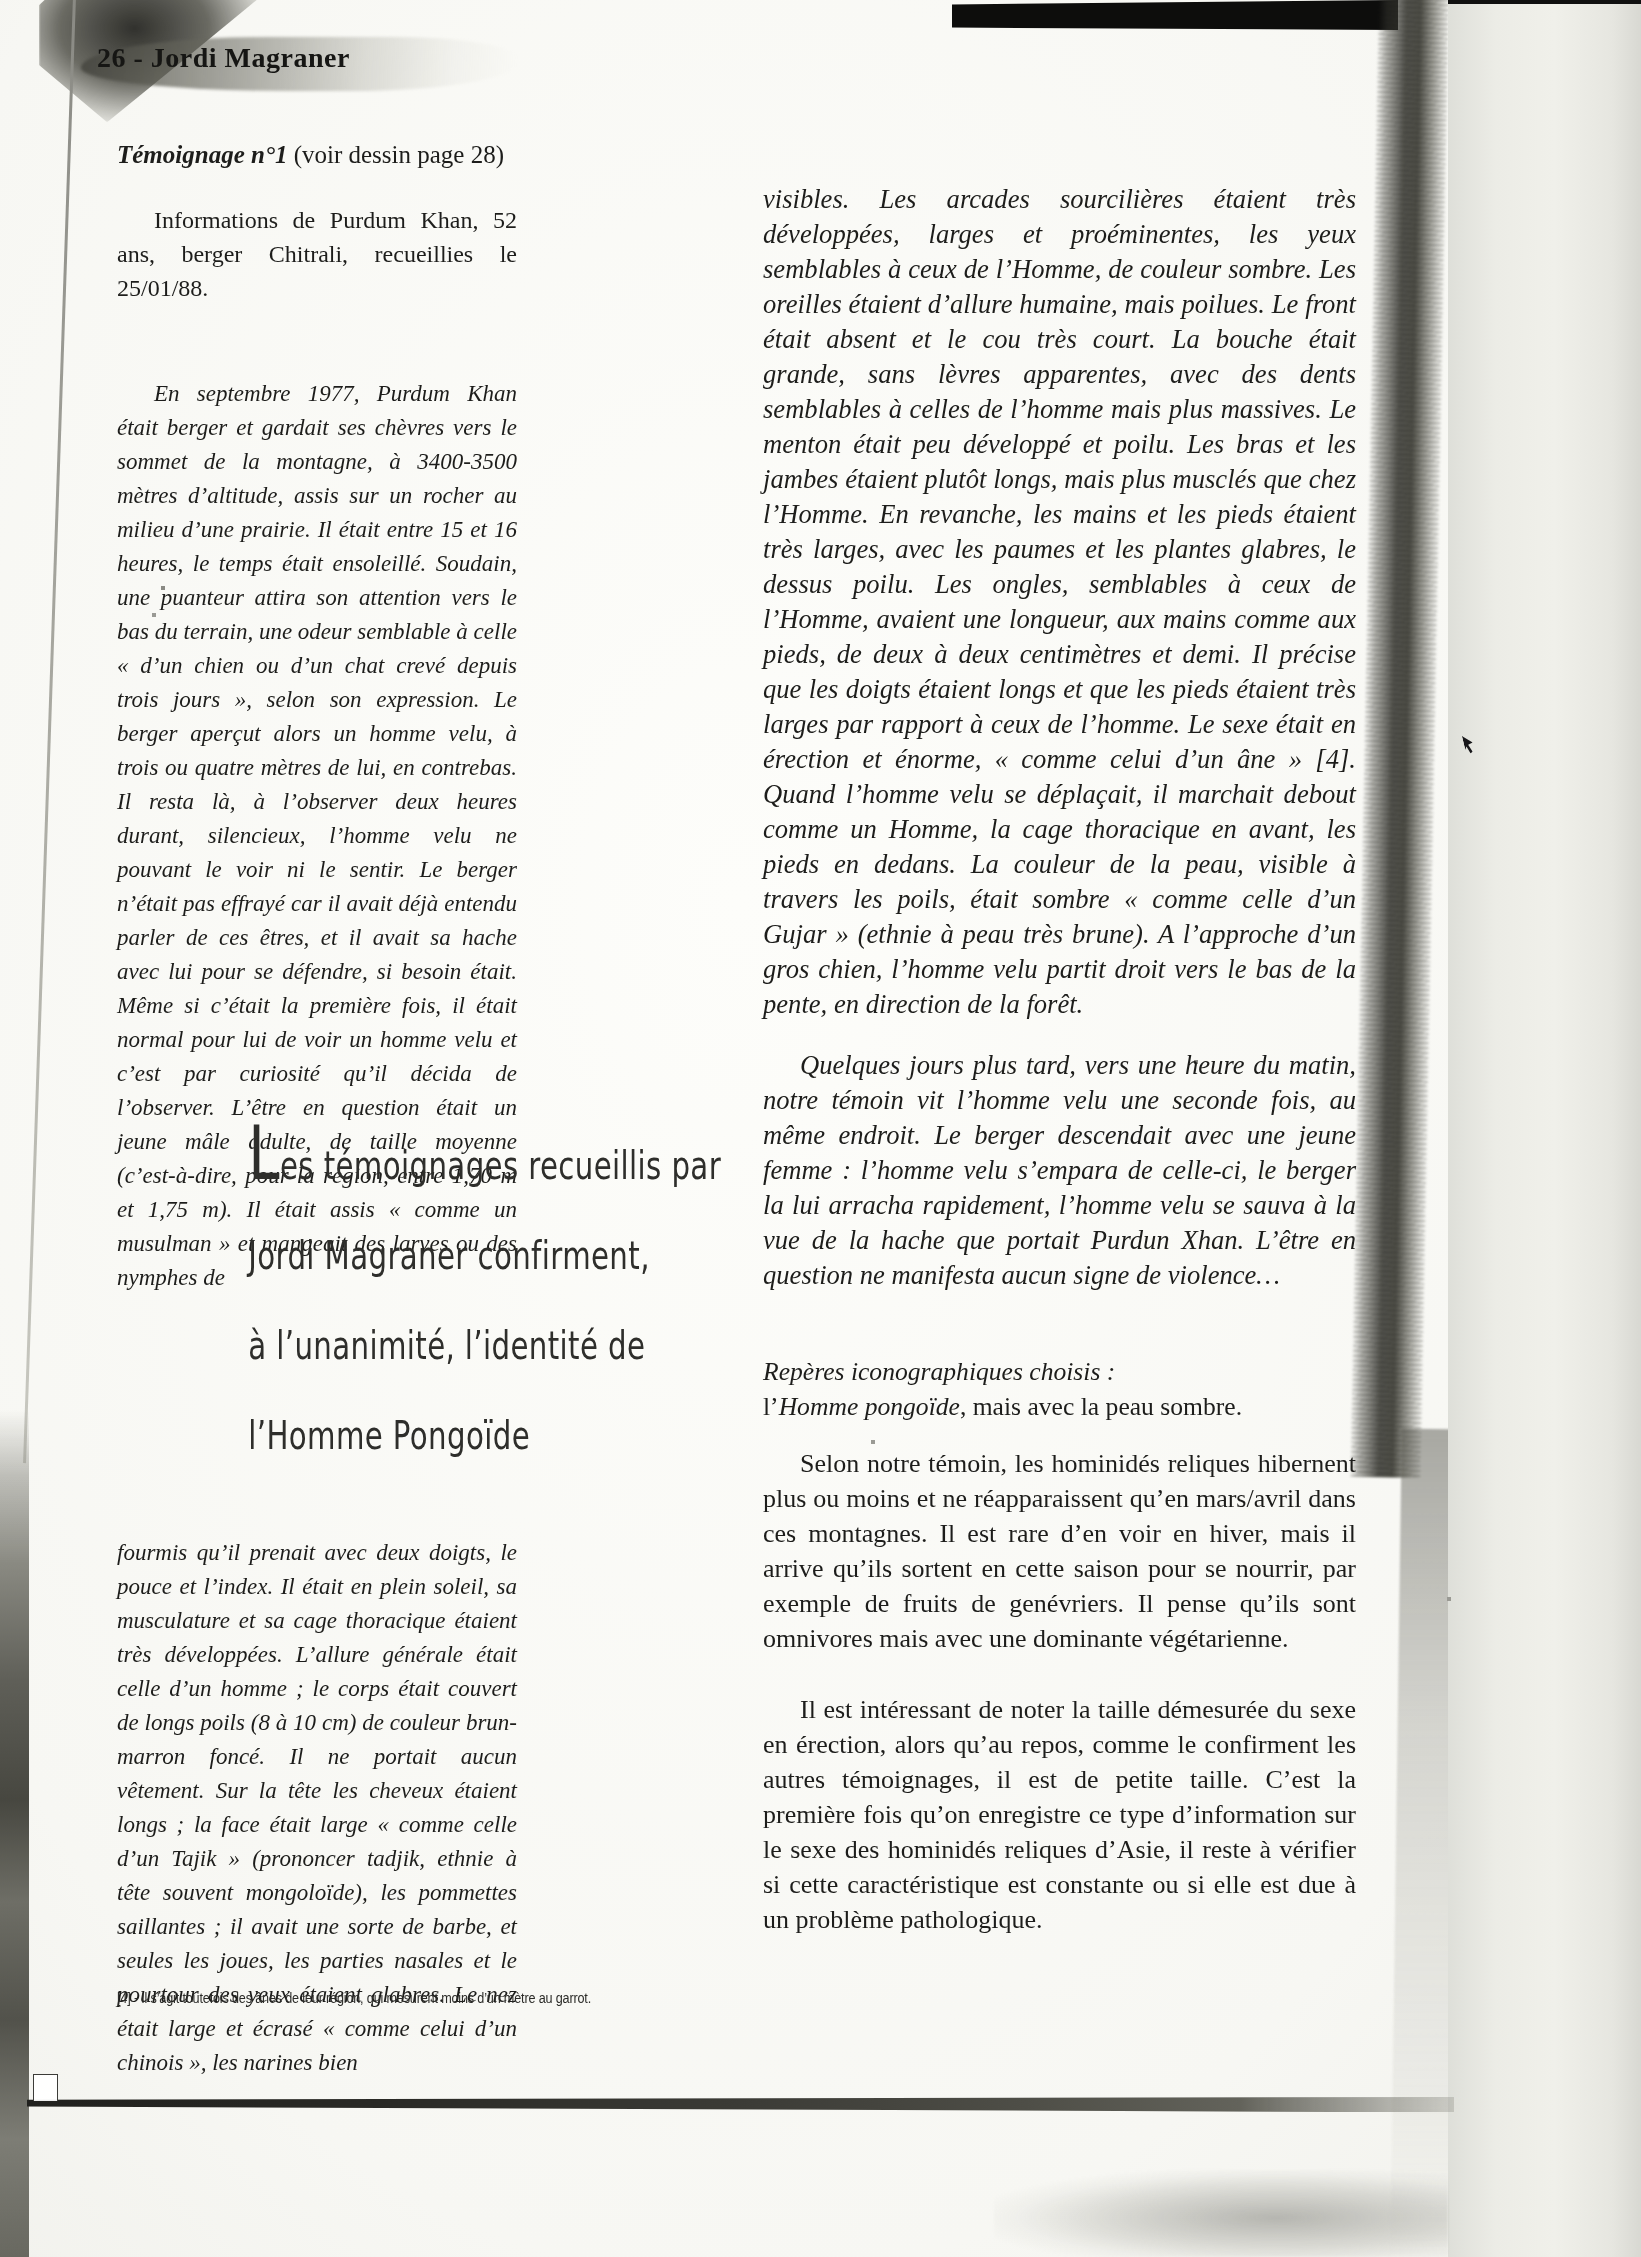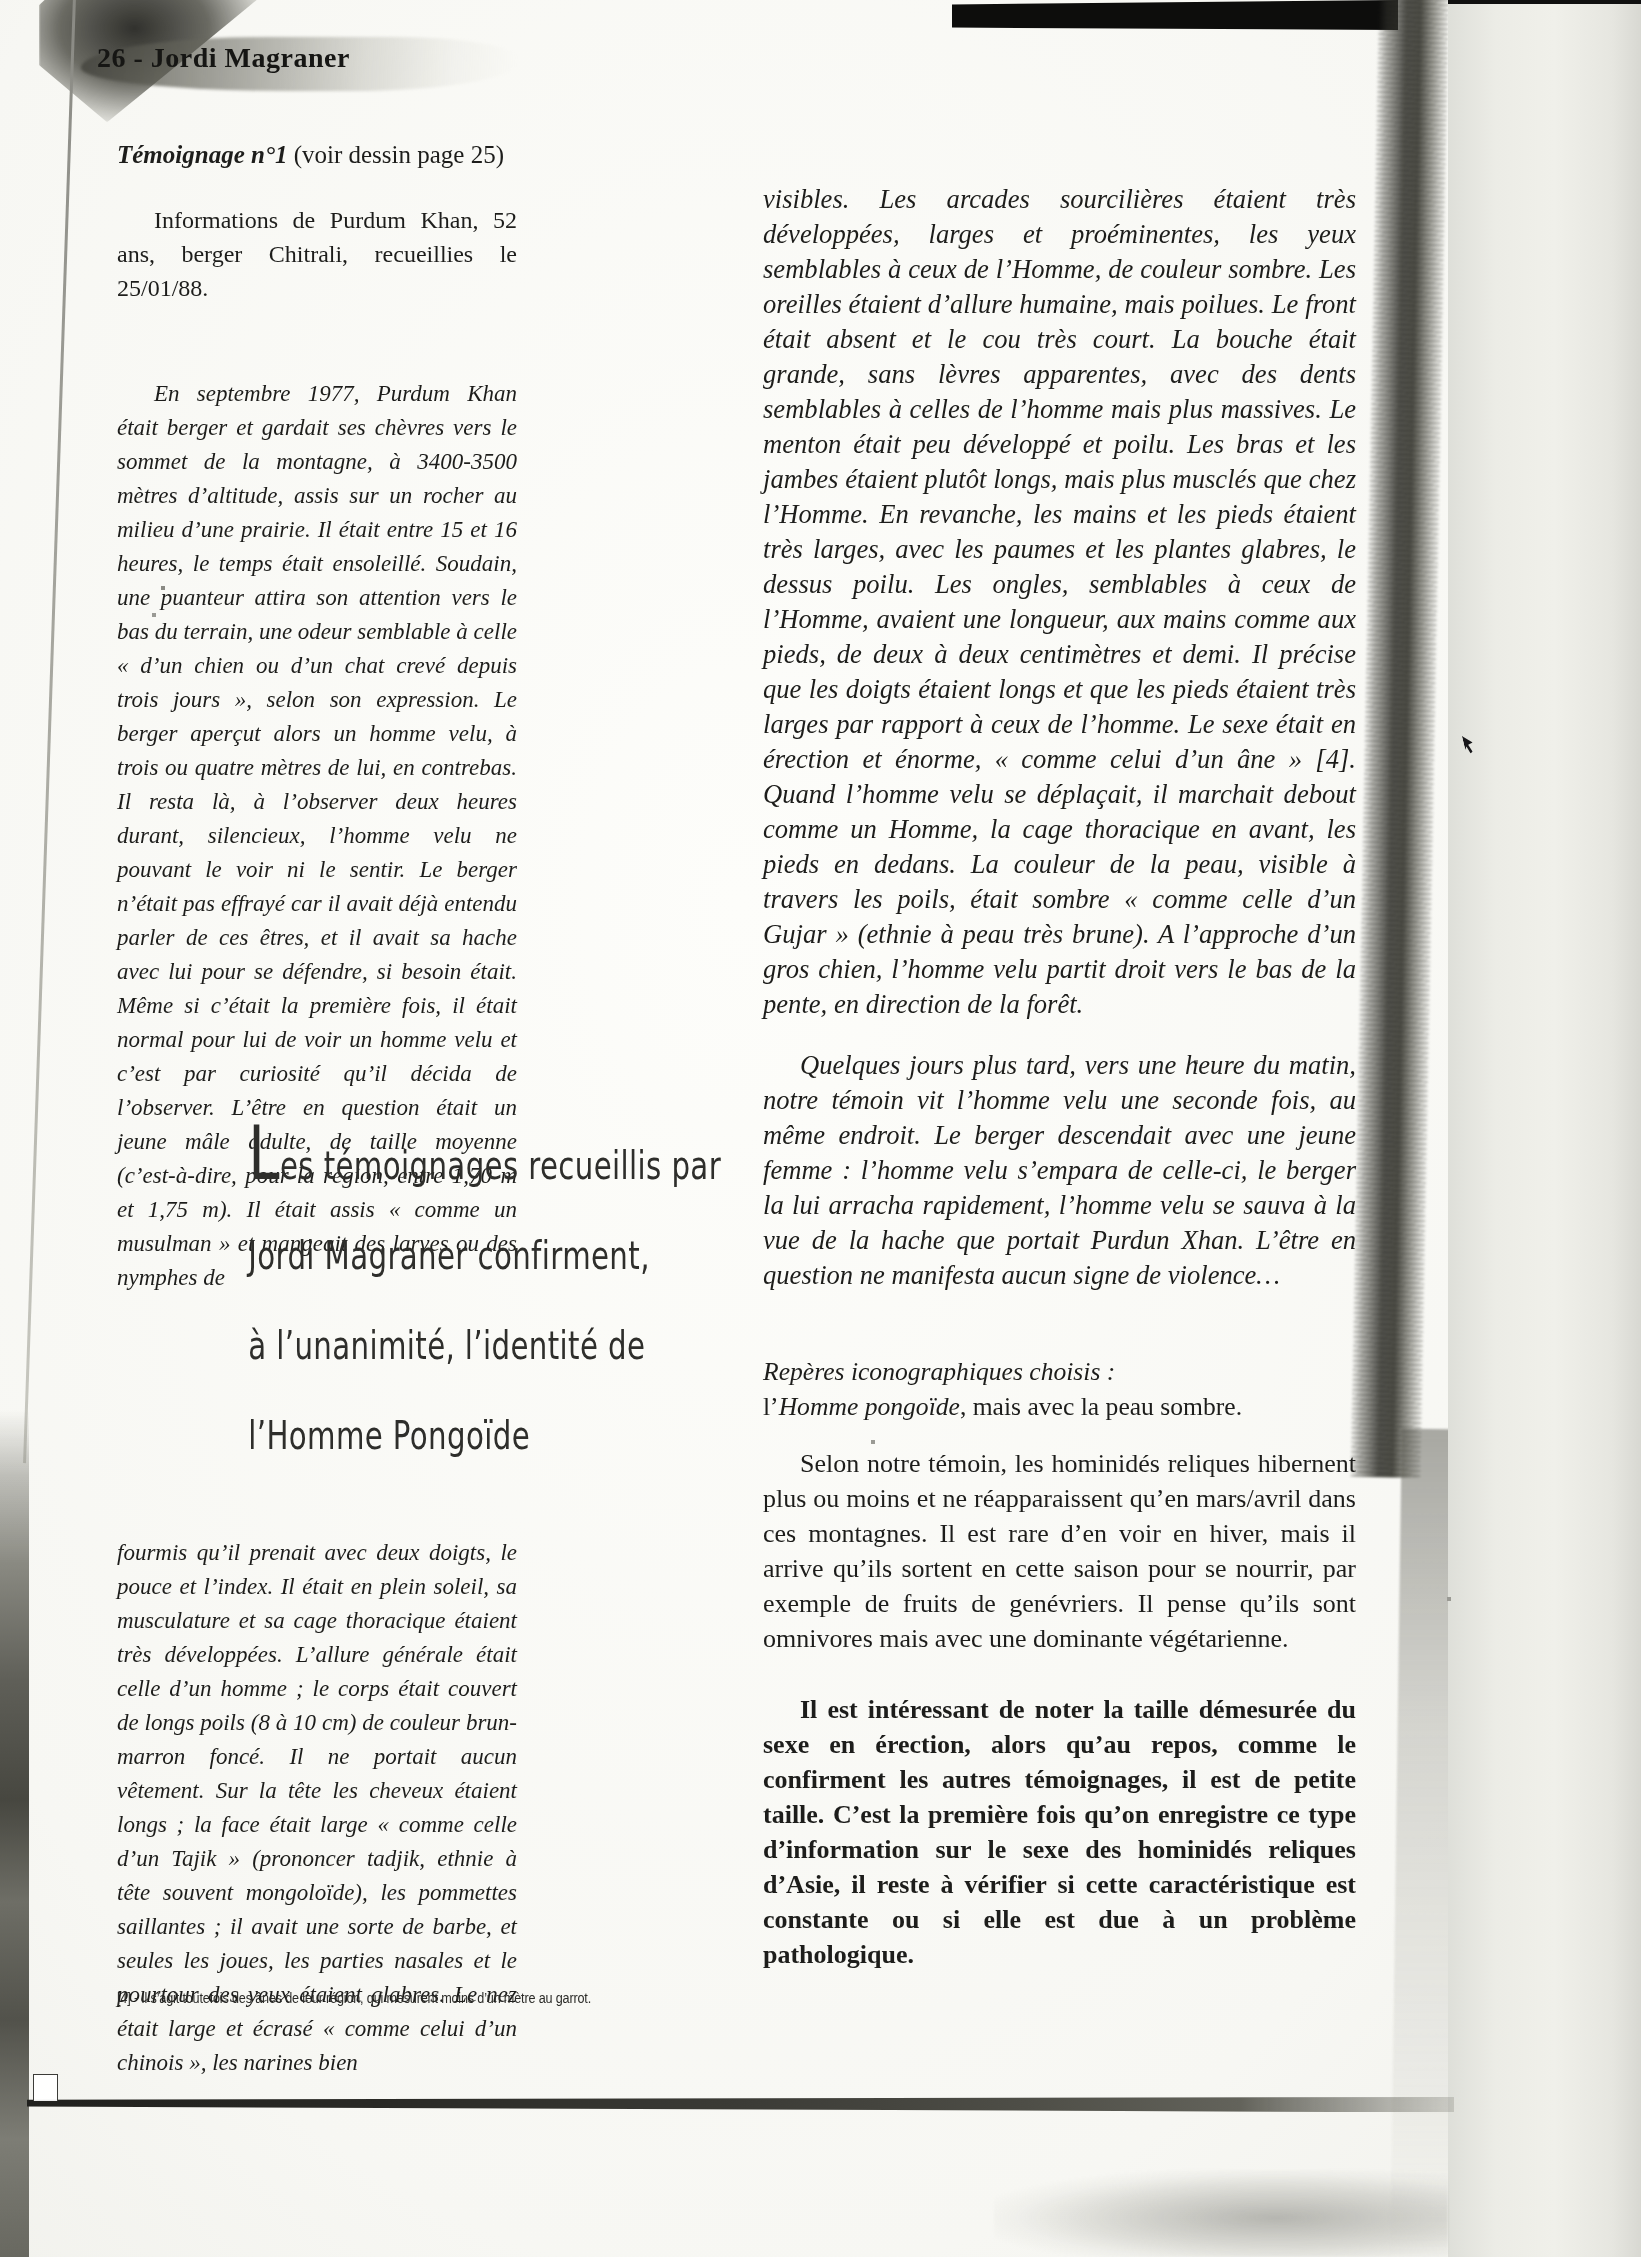--- a/index.html
+++ b/index.html
@@ -101,21 +101,21 @@
   .rc{font-size:26.6px;line-height:35px;}
   .heading{top:141px;font-size:25px;}
   .heading .t{font-weight:bold;font-style:italic;}
   .intro{top:203px;font-size:24px;line-height:34px;}
   .p1{top:362px;}
   .p2{top:1521px;}
   .p3{top:170px;margin-top:12px;}
   .p4{top:1048px;}
   .reperes{top:1354px;font-size:25.6px;line-height:35px;}
   .p5{top:1446px;font-size:26px;}
-  .p6{top:1692px;font-size:26px;font-weight:bold;}
+  .p6{top:1692px;font-size:26px;}
   .pull-quote{
     position:absolute;left:116px;top:1108px;width:529px;text-align:left;
     font-family:"DejaVu Sans",sans-serif;color:#2e2e2b;
   }
   .pq{
     font-size:39px;line-height:90px;white-space:nowrap;
     transform:scaleX(.75);transform-origin:100% 50%;
     letter-spacing:0.5px;
   }
   .pq:first-child::first-letter{font-size:75px;}
@@ -141,21 +141,21 @@
   <div class="artifact adjacent-page"></div>
   <div class="artifact rule-bottom"></div>
   <div class="artifact corner-bracket"></div>
   <div class="artifact noise-bottomright"></div>
   <div class="artifact speckles"></div>
   <div class="artifact ink-mark"></div>
 
   <div class="page-header">26 - Jordi Magraner</div>
 
   <div class="col-left heading">
-    <span class="t">Témoignage n°1</span><span> (voir dessin page 25)</span>
+    <span class="t">Témoignage n°1</span><span> (voir dessin page 28)</span>
   </div>
 
   <div class="col-left intro just indent">Informations de Purdum Khan, 52 ans, berger Chitrali, recueillies le 25/01/88.</div>
 
   <div class="col-left lc p1 just indent it">En septembre 1977, Purdum Khan était berger et gardait ses chèvres vers le sommet de la montagne, à 3400-3500 mètres d’altitude, assis sur un rocher au milieu d’une prairie. Il était entre 15 et 16 heures, le temps était ensoleillé. Soudain, une puanteur attira son attention vers le bas du terrain, une odeur semblable à celle « d’un chien ou d’un chat crevé depuis trois jours », selon son expression. Le berger aperçut alors un homme velu, à trois ou quatre mètres de lui, en contrebas. Il resta là, à l’observer deux heures durant, silencieux, l’homme velu ne pouvant le voir ni le sentir. Le berger n’était pas effrayé car il avait déjà entendu parler de ces êtres, et il avait sa hache avec lui pour se défendre, si besoin était. Même si c’était la première fois, il était normal pour lui de voir un homme velu et c’est par curiosité qu’il décida de l’observer. L’être en question était un jeune mâle adulte, de taille moyenne (c’est-à-dire, pour la région, entre 1,70 m et 1,75 m). Il était assis « comme un musulman » et mangeait des larves ou des nymphes de</div>
 
   <div class="pull-quote">
     <div class="pq">Les témoignages recueillis par</div>
     <div class="pq">Jordi Magraner confirment,</div>
     <div class="pq">à l’unanimité, l’identité de</div>

